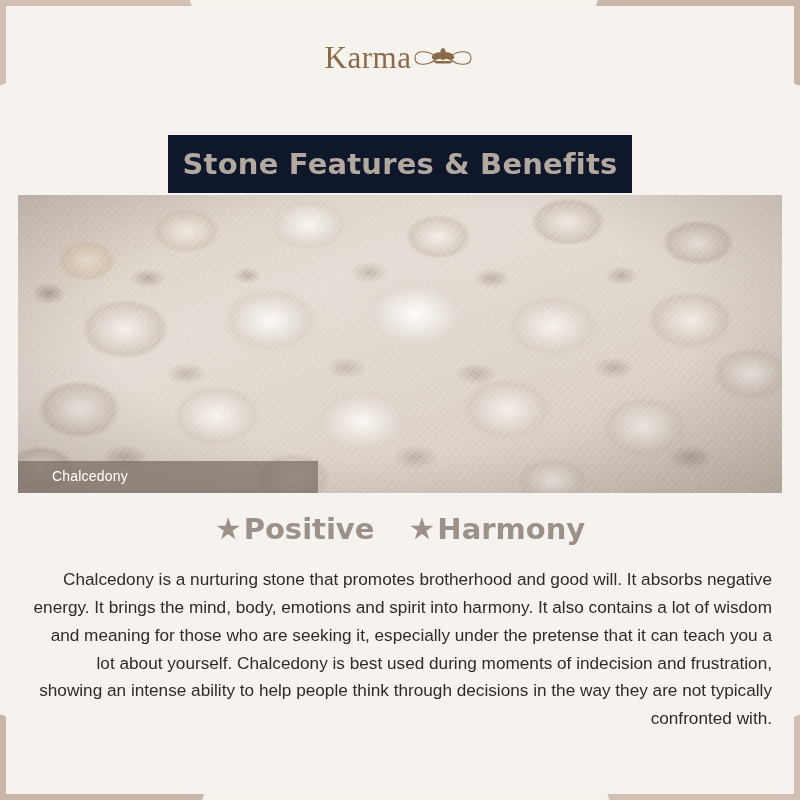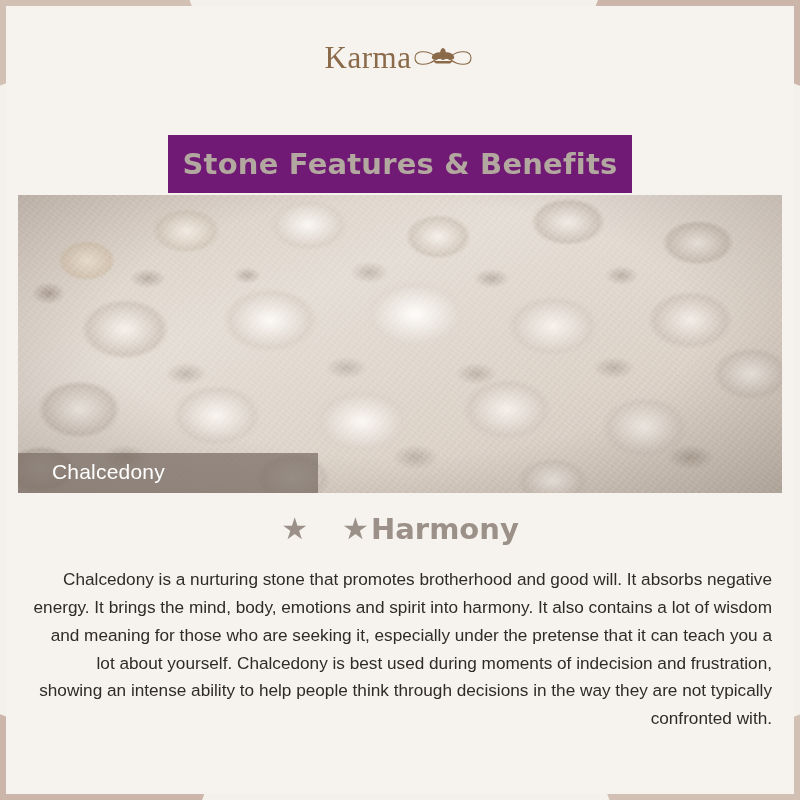--- a/index.html
+++ b/index.html
@@ -95,21 +95,21 @@
   }
   .logo-mark svg { display: block; }
 
   
   .title-band {
     position: absolute;
     top: 135px;
     left: 168px;
     width: 464px;
     height: 58px;
-    background: #701a75;
+    background: #0f172a;
     display: flex;
     align-items: center;
     justify-content: center;
   }
   .title-band .title {
     font-family: "DejaVu Sans", sans-serif;
     font-weight: bold;
     font-size: 29px;
     color: #b3a89f;
     letter-spacing: 0.2px;
@@ -187,21 +187,21 @@
   }
 
   .caption {
     position: absolute;
     left: 0;
     bottom: 0;
     min-width: 220px;
     padding: 7px 46px 9px 34px;
     background: rgba(120,108,100,0.72);
     color: #ffffff;
-    font-size: 21px;
+    font-size: 14px;
     font-family: "Liberation Sans", sans-serif;
     letter-spacing: 0.2px;
   }
 
   
   .benefits {
     position: absolute;
     top: 512px;
     left: 0;
     right: 0;
@@ -275,20 +275,21 @@
     <div class="rocks"></div>
     <div class="shadows"></div>
     <div class="grain"></div>
     <div class="vignette"></div>
     <div class="caption">Chalcedony</div>
   </div>
 
   <div class="benefits">
     <div class="benefit">
       <span class="star">★</span>
+      <span>Positive</span>
     </div>
     <div class="benefit">
       <span class="star">★</span>
       <span>Harmony</span>
     </div>
   </div>
 
   <div class="body-copy">Chalcedony is a nurturing stone that promotes brotherhood and good will. It absorbs negative energy. It brings the mind, body, emotions and spirit into harmony.  It also contains a lot of wisdom and meaning for those who are seeking it, especially under the pretense that it can teach you a lot about yourself. Chalcedony is best used during moments of indecision and frustration, showing an intense ability to help people think through decisions in the way they are not typically confronted with.</div>
 </div>
 

